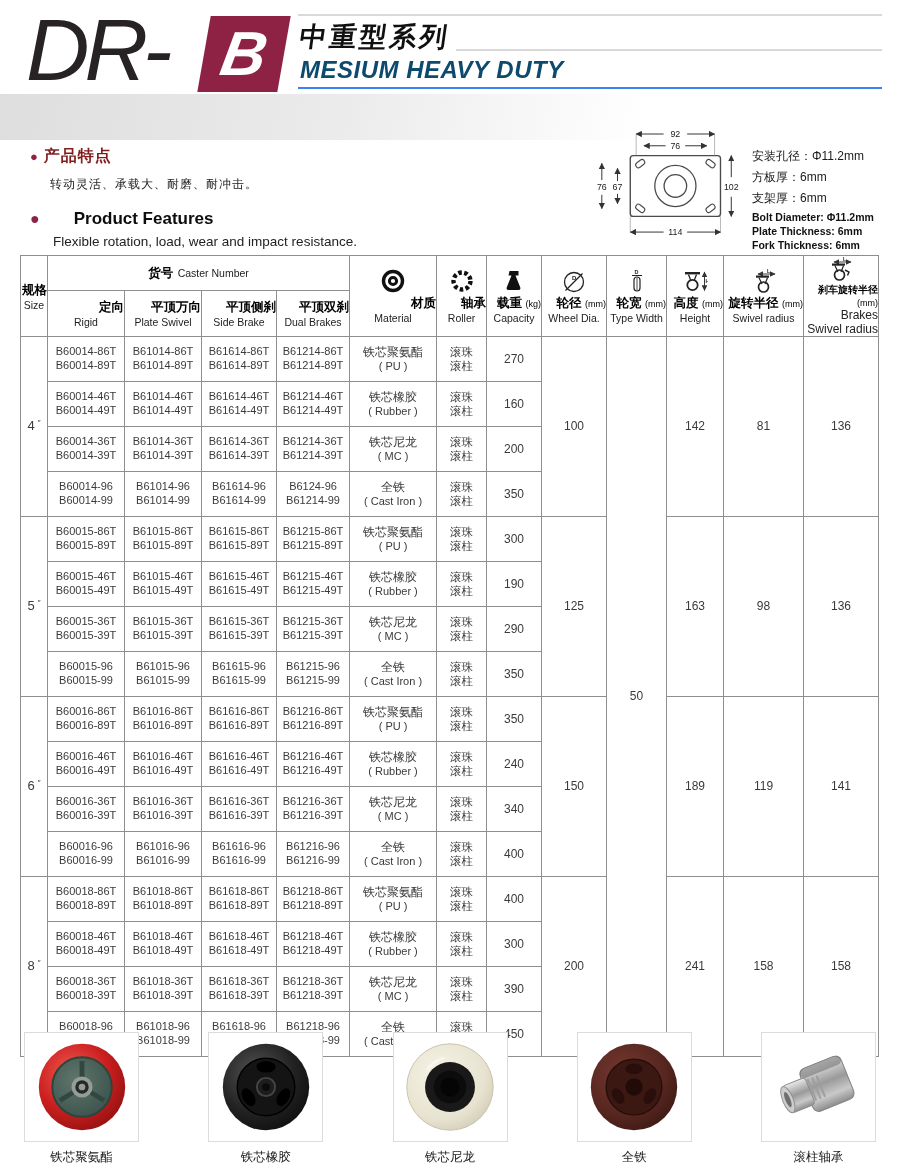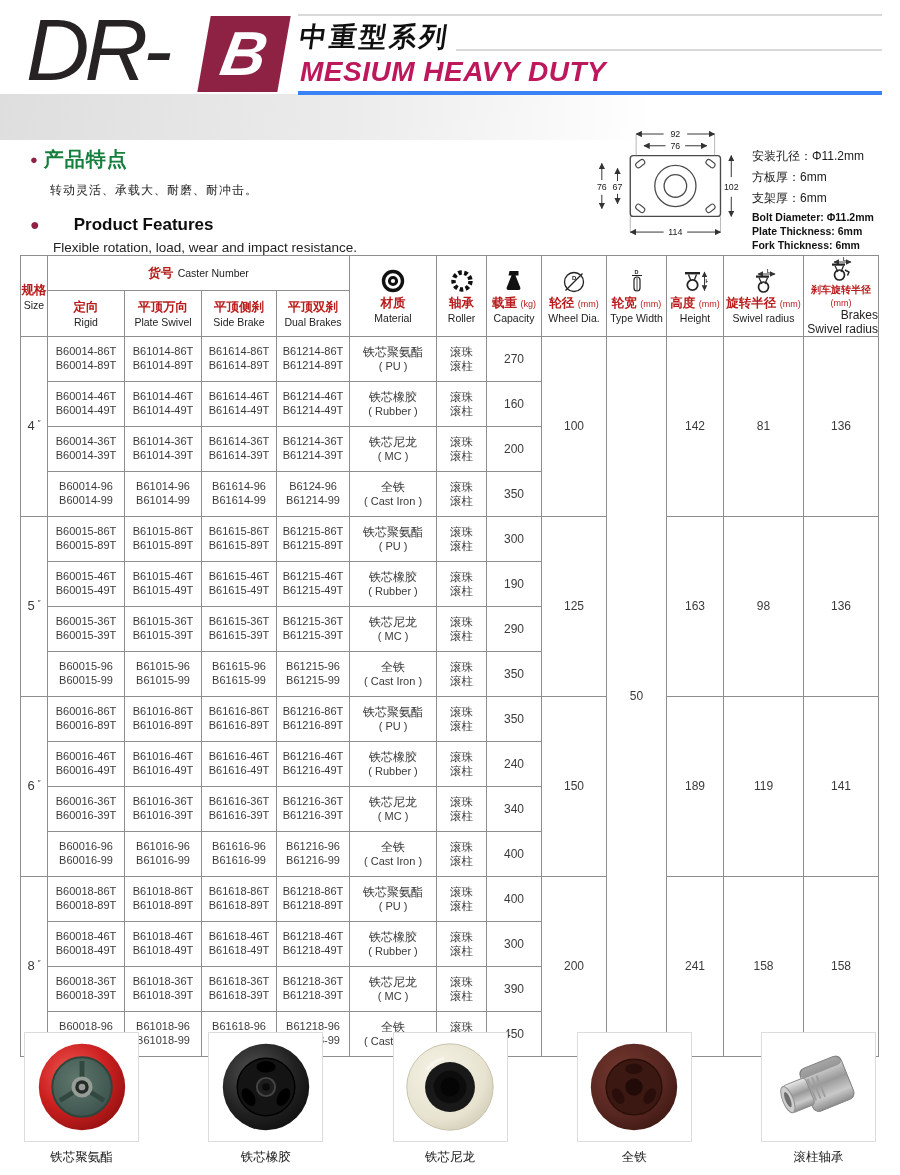--- a/index.html
+++ b/index.html
@@ -12,48 +12,48 @@
   .logo-dr{position:absolute;left:26px;top:6px;font-size:88px;font-weight:normal;font-style:italic;
            letter-spacing:-5px;color:#272324;line-height:1;}
   .logo-badge{position:absolute;left:204px;top:16px;width:80px;height:76px;background:#8d2244;
               transform:skewX(-10deg);display:flex;align-items:center;justify-content:center;}
   .logo-badge span{font-size:62px;font-weight:bold;font-style:italic;color:#fff;transform:skewX(0deg);line-height:1;}
   .title-block{position:absolute;left:298px;top:14px;width:584px;}
   .tb-row1{display:flex;align-items:flex-end;border-top:2px solid #d9d9d9;}
   .tb-cn{font-size:27px;font-weight:bold;color:#101010;letter-spacing:3px;padding:3px 6px 0 2px;
          transform:skewX(-8deg);display:inline-block;}
   .tb-fill{flex:1;border-bottom:2px solid #d9d9d9;height:1px;margin-bottom:4px;}
-  .tb-en{font-size:28px;font-weight:bold;font-style:italic;color:#be185d;letter-spacing:0.5px;
-         padding:1px 0 3px 2px;border-bottom:4px solid #3b82f6;}
+  .tb-en{font-size:24px;font-weight:bold;font-style:italic;color:#0c4a6e;letter-spacing:0.5px;
+         padding:1px 0 3px 2px;border-bottom:2px solid #3b82f6;}
 
   
   .features{position:absolute;left:30px;top:146px;width:540px;}
   .feat-line{display:flex;align-items:center;}
   .dot{color:#8d2244;margin-right:6px;}
   .dot-sm{font-size:13px;}
   .dot-lg{font-size:16px;}
-  .feat-cn-title{font-size:20px;font-weight:bold;color:#15803d;letter-spacing:1px;}
+  .feat-cn-title{font-size:16px;font-weight:bold;color:#7f1d1d;letter-spacing:1px;}
   .feat-cn-desc{font-size:12px;color:#222;margin:9px 0 16px 20px;letter-spacing:1px;}
   .feat-en-title{font-size:17px;font-weight:bold;color:#0d0d0d;padding-left:28px;}
   .feat-en-desc{font-size:13.5px;color:#222;margin:5px 0 0 23px;}
 
   
   .diagram-svg{position:absolute;left:593px;top:126px;}
   .diagram-svg text{font-family:"Liberation Sans",sans-serif;fill:#1a1a1a;}
   .diagram-specs{position:absolute;left:752px;top:148px;width:148px;}
   .diagram-specs .cn{font-size:12px;color:#1a1a1a;margin-bottom:4px;}
   .diagram-specs .en{font-size:10.5px;font-weight:bold;color:#111;margin-bottom:2px;}
 
   
   .spec-table{position:absolute;left:20px;top:255px;width:858px;border-collapse:collapse;table-layout:fixed;}
   .spec-table th,.spec-table td{border:1px solid #8e8e8e;text-align:center;vertical-align:middle;padding:0;}
   .spec-table thead tr:nth-child(1){height:25px;}
   .spec-table thead tr:nth-child(2){height:33px;}
   .spec-table tbody td{height:44px;color:#3a3a3a;line-height:1.25;}
-  .h-cn{font-size:12.5px;font-weight:bold;color:#b91c1c;}
+  .h-cn{font-size:12.5px;font-weight:bold;color:#000000;text-align:right;}
   .h-cn.small-cn{font-size:10px;}
   .h-en{font-size:10.5px;font-weight:normal;color:#222;}
   .unit{font-size:9px;font-weight:normal;}
   .h-ic{line-height:0;margin-bottom:1px;}
   .h-caster .h-cn,.h-caster .h-en{display:inline;}
   .c-num div{font-size:11px;}
   .c-mat div:first-child{font-size:12px;}
   .c-mat div:last-child{font-size:11px;}
   .c-roller div{font-size:11.5px;}
   .c-val{font-size:12px;}

